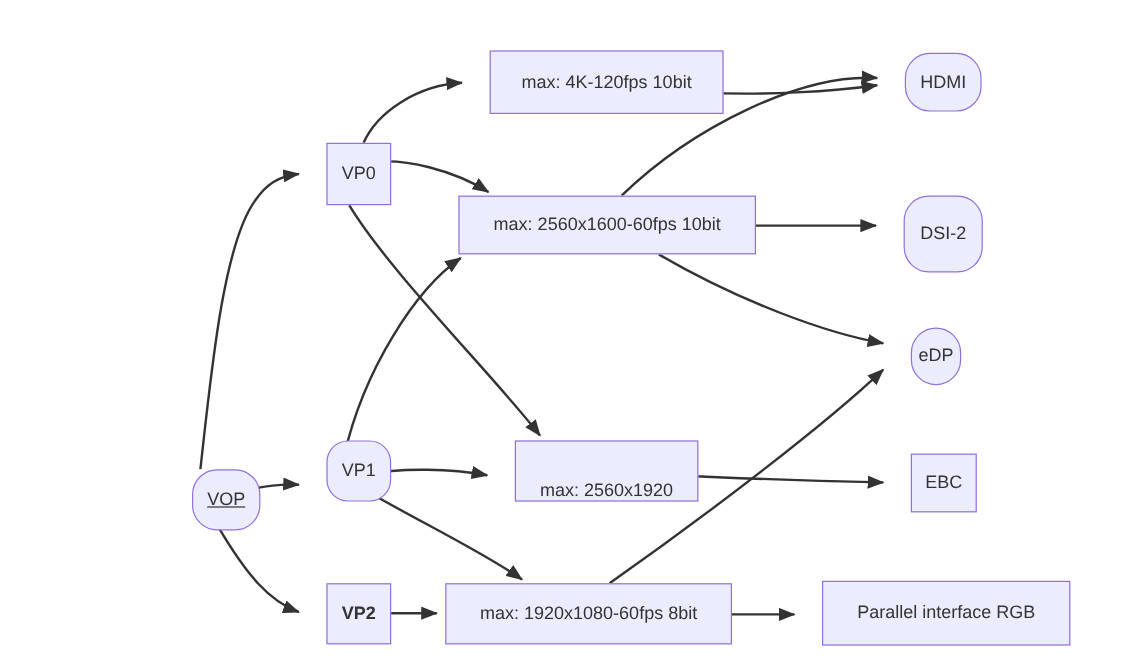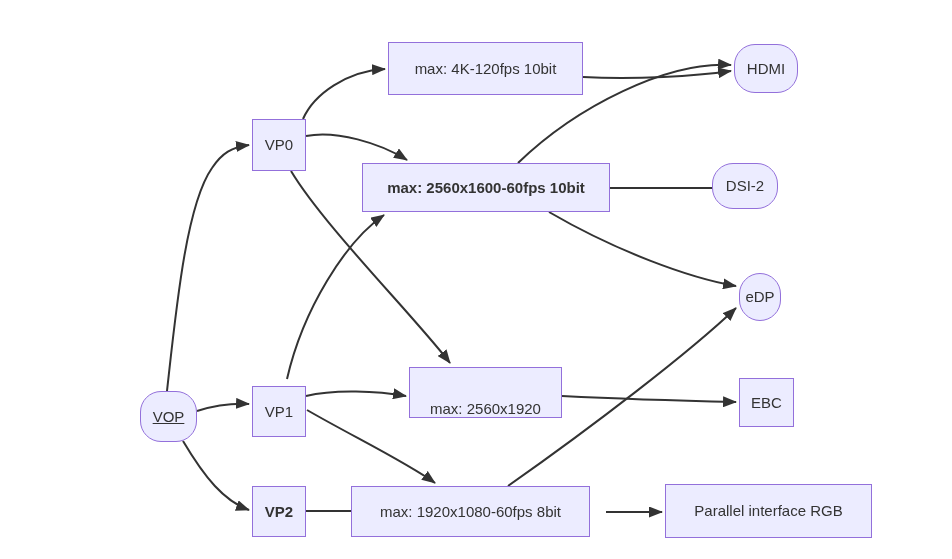--- a/index.html
+++ b/index.html
@@ -27,20 +27,21 @@
     position: absolute;
     box-sizing: border-box;
     background: #ECECFF;
     border: 1px solid #9370DB;
     display: flex;
     align-items: center;
     justify-content: center;
     text-align: center;
     line-height: 1.15;
     white-space: nowrap;
+    margin-left: 20px;
   }
   .node.rounded { border-radius: 21px; }
   .node .label { padding: 0 6px; }
 </style>
 </head>
 <body>
 
 <div class="diagram">
 
   <svg class="edge-layer" viewBox="0 0 952 559" xmlns="http://www.w3.org/2000/svg">
@@ -76,49 +77,49 @@
   </svg>
 
   <div class="node rounded" style="left:140px; top:391px; width:57px; height:51px;text-decoration:underline;">
     <span class="label">VOP</span>
   </div>
 
   <div class="node" style="left:252px; top:119px; width:54px; height:52px;">
     <span class="label">VP0</span>
   </div>
 
-  <div class="node" style="left:252px; top:386px; width:54px; height:51px;">
+  <div class="node" style="left:252px; top:367px; width:54px; height:51px;border-radius:18px;">
     <span class="label">VP1</span>
   </div>
 
   <div class="node" style="left:252px; top:486px; width:54px; height:51px;font-weight:bold;">
     <span class="label">VP2</span>
   </div>
 
   <div class="node" style="left:388px; top:42px; width:195px; height:53px;">
     <span class="label">max: 4K-120fps 10bit</span>
   </div>
 
-  <div class="node" style="left:362px; top:163px; width:248px; height:49px;font-weight:bold;">
+  <div class="node" style="left:362px; top:163px; width:248px; height:49px;">
     <span class="label">max: 2560x1600-60fps 10bit</span>
   </div>
 
   <div class="node" style="left:409px; top:367px; width:153px; height:51px;align-items:flex-end;">
     <span class="label">max: 2560x1920</span>
   </div>
 
   <div class="node" style="left:351px; top:486px; width:239px; height:51px;">
     <span class="label">max: 1920x1080-60fps 8bit</span>
   </div>
 
   <div class="node rounded" style="left:734px; top:44px; width:64px; height:49px;">
     <span class="label">HDMI</span>
   </div>
 
-  <div class="node rounded" style="left:712px; top:163px; width:66px; height:46px;">
+  <div class="node rounded" style="left:733px; top:163px; width:66px; height:64px;">
     <span class="label">DSI-2</span>
   </div>
 
   <div class="node rounded" style="left:739px; top:273px; width:42px; height:48px;">
     <span class="label">eDP</span>
   </div>
 
   <div class="node" style="left:739px; top:378px; width:55px; height:49px;">
     <span class="label">EBC</span>
   </div>

